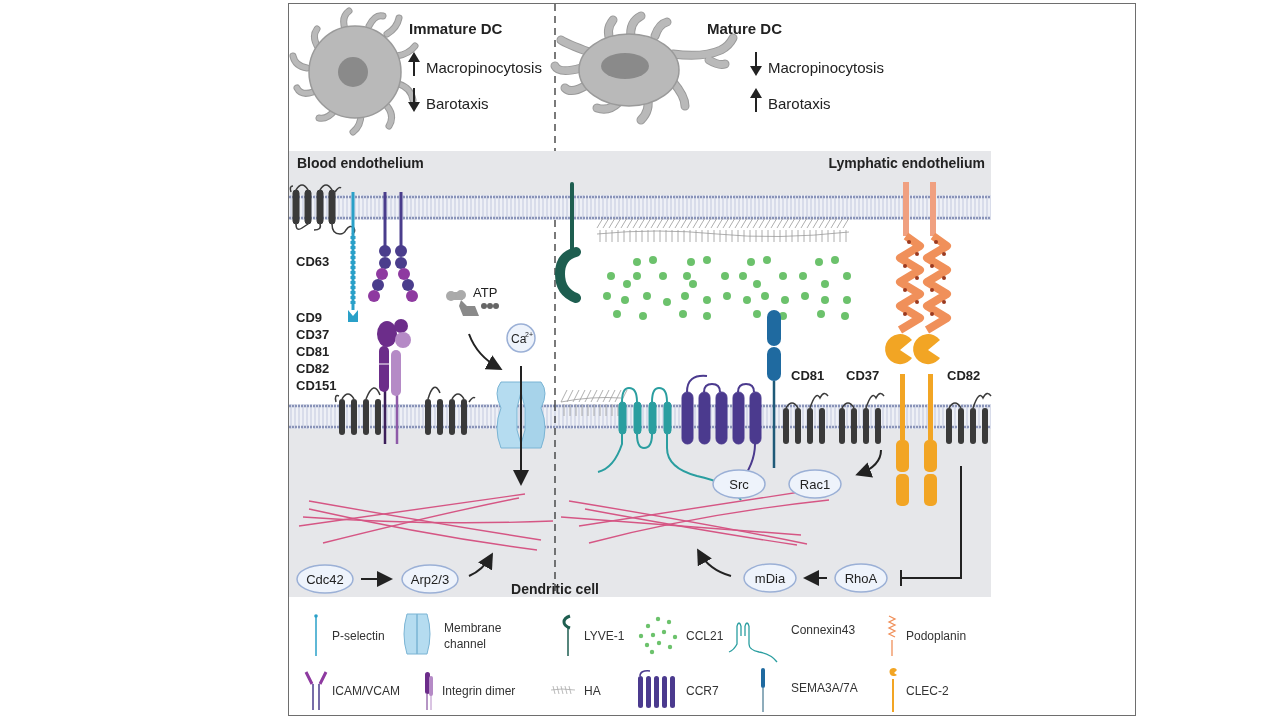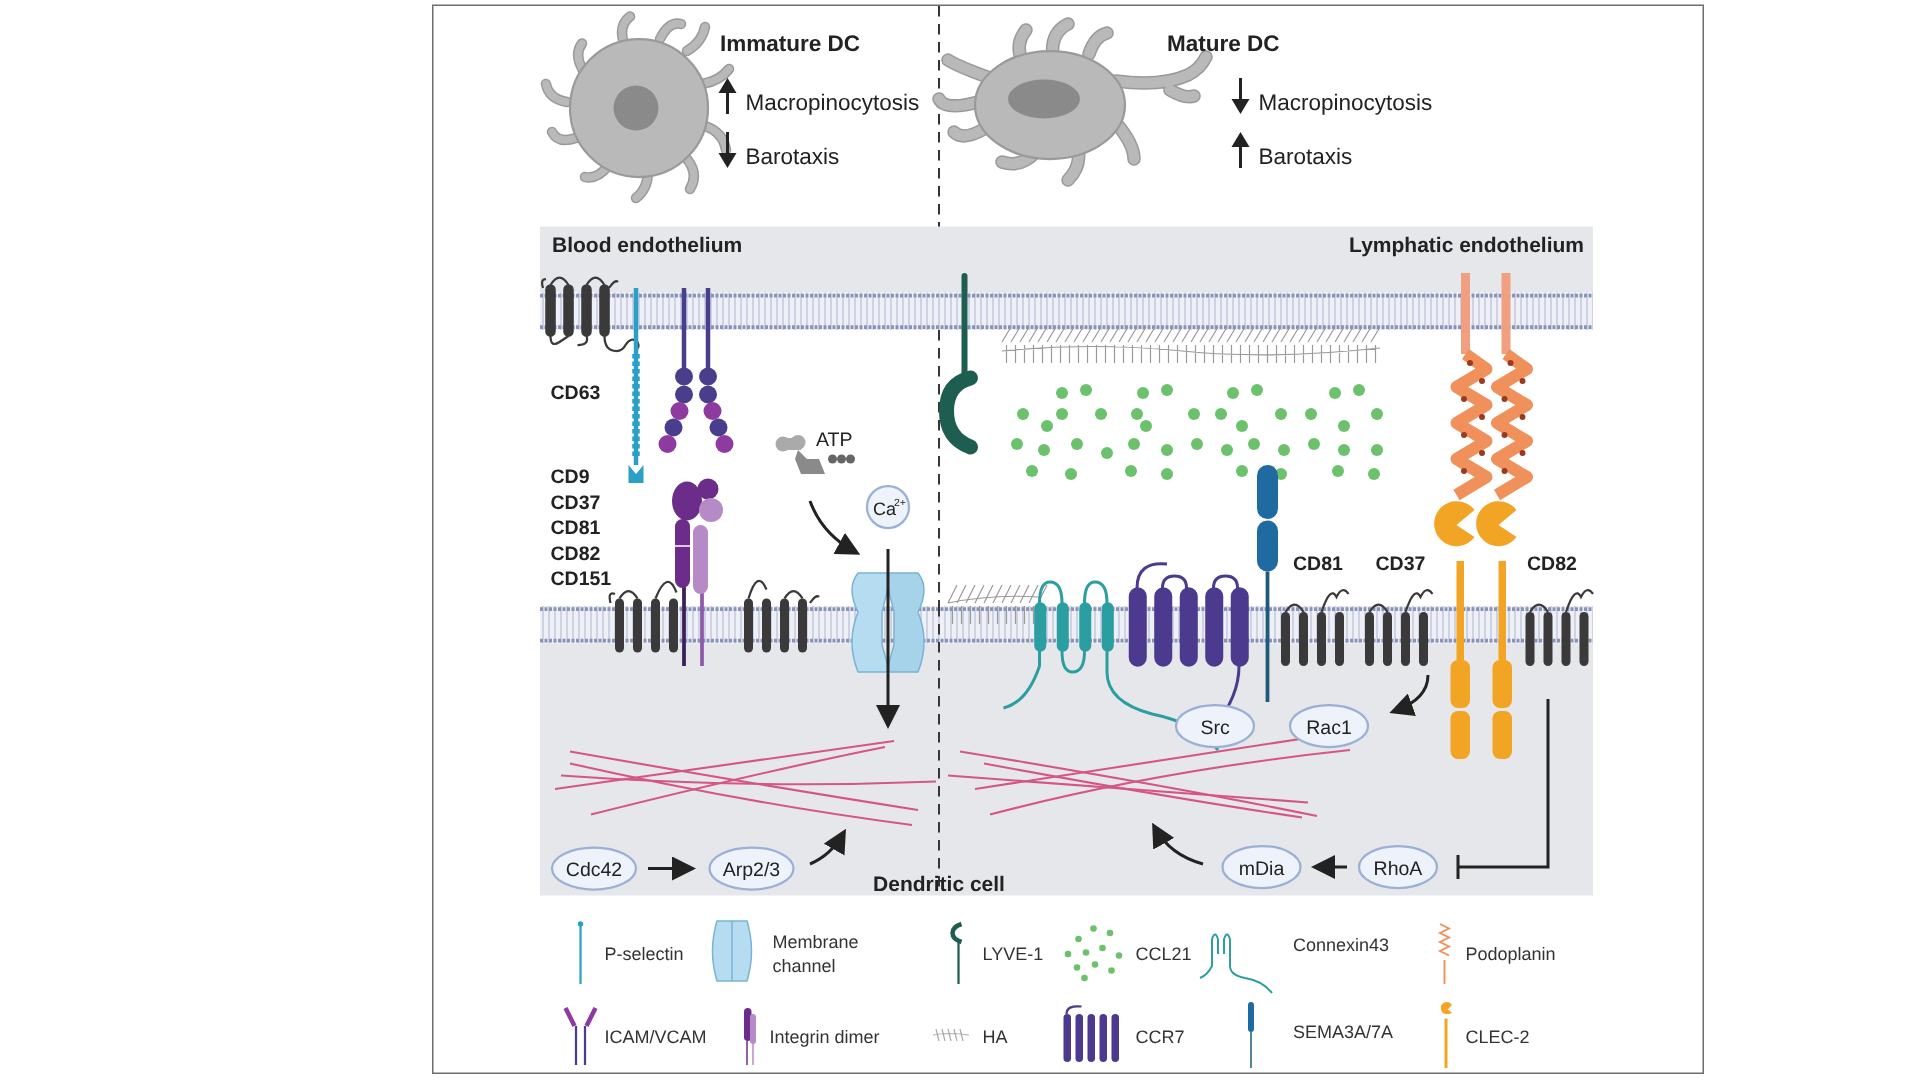--- a/index.html
+++ b/index.html
@@ -1,17 +1,17 @@
 <!DOCTYPE html>
 <html><head>
 <meta charset="utf-8">
 <style>
   html, body { margin:0; padding:0; background:#ffffff; }
   body { width:1280px; height:720px; position:relative; overflow:hidden; font-family:"Liberation Sans", sans-serif; }
-  #fig { position:absolute; left:288px; top:3px; width:848px; height:713px; border:1.5px solid #6e6e6e; box-sizing:border-box; background:#fff;text-align:center; }
+  #fig { position:absolute; left:288px; top:3px; width:848px; height:713px; border:1.5px solid #6e6e6e; box-sizing:border-box; background:#fff; }
   svg text { font-family:"Liberation Sans", sans-serif; }
   .lbl { font-size:13px; fill:#222; }
   .lblb { font-size:13px; fill:#222; font-weight:bold; }
   .ttl { font-size:15px; fill:#222; font-weight:bold; }
   .big { font-size:15px; fill:#222; }
   .legend { font-size:12px; fill:#333; }
 </style>
 </head>
 <body>
 

